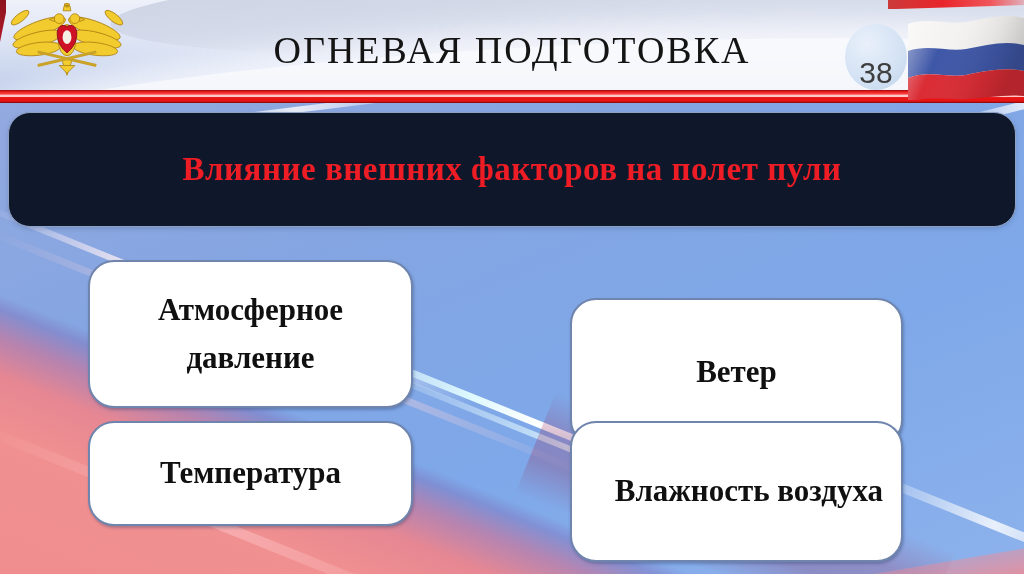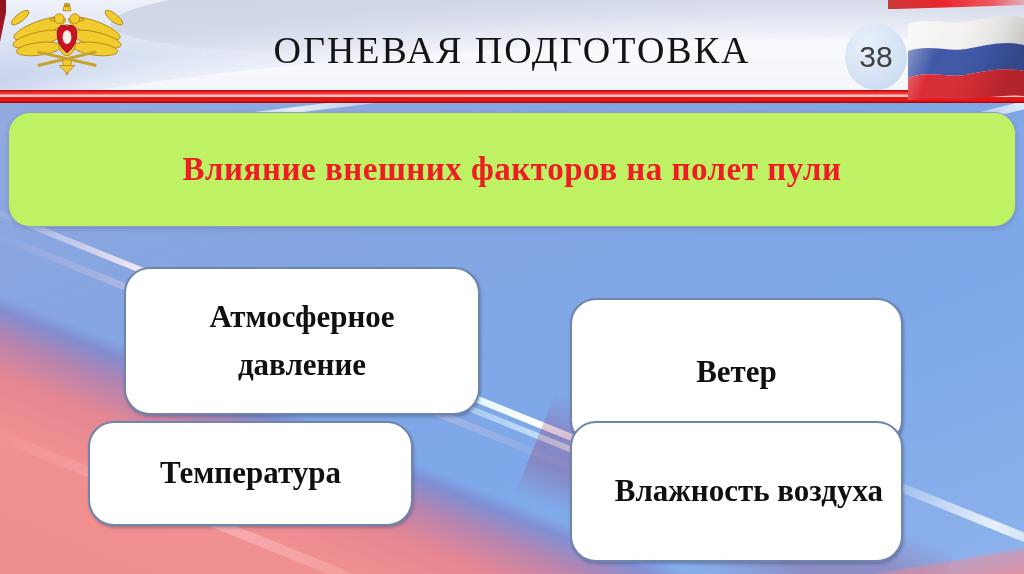--- a/index.html
+++ b/index.html
@@ -62,38 +62,38 @@
     transform:rotate(-7deg);
     background:linear-gradient(90deg,rgba(255,255,255,0),rgba(255,255,255,.8) 50%,rgba(255,255,255,0));}
   .streak-header2{position:absolute;left:925px;top:101px;width:200px;height:8px;z-index:2;
     transform:rotate(-14deg);
     background:linear-gradient(90deg,rgba(255,255,255,0),rgba(255,255,255,.85) 55%,rgba(255,255,255,0));}
 
   .emblem{position:absolute;left:8px;top:3px;width:118px;height:84px;z-index:4;}
   .header-title{position:absolute;left:0;top:30px;width:1024px;z-index:4;
     text-align:center;font-size:38px;line-height:1.1;letter-spacing:2px;color:#141414;}
   .slide-number{position:absolute;left:845px;top:24px;width:62px;height:66px;z-index:4;
-    border-radius:50%;display:flex;align-items:center;justify-content:center;
+    border-radius:50%;display:flex;align-items:flex-end;justify-content:center;
     background:radial-gradient(circle at 35% 30%,#e9f0fb,#cfdff2 70%,#c1d3ea);
     font-family:"Liberation Sans",sans-serif;font-size:30px;color:#3f3f3f;}
   .flag{position:absolute;left:908px;top:8px;width:116px;height:92px;z-index:4;}
 
   
   .subtitle-box{position:absolute;left:8px;top:112px;width:1006px;height:113px;z-index:4;
-    background:#bef264;border:1px solid #8da1c4;border-radius:22px;
+    background:#0f172a;border:1px solid #8da1c4;border-radius:22px;
     display:flex;align-items:center;justify-content:center;
     box-shadow:0 2px 4px rgba(60,80,120,.25);}
   .subtitle-text{font-size:33px;font-weight:bold;color:#ee1c25;text-align:center;letter-spacing:.5px;}
 
   .factor-box{position:absolute;z-index:4;background:#ffffff;border:2px solid #6f85ad;border-radius:26px;
     display:flex;align-items:center;justify-content:center;text-align:center;
     font-weight:bold;font-size:31px;line-height:1.55;color:#101010;
     padding:0 18px;box-sizing:border-box;
     box-shadow:1px 2px 3px rgba(40,60,100,.35);}
-  .factor-1{left:88px;top:267px;width:356px;height:148px;margin-left:36px;}
+  .factor-1{left:88px;top:260px;width:325px;height:148px;}
   .factor-2{left:570px;top:250px;width:333px;height:148px;margin-top:48px;}
   .factor-3{left:88px;top:421px;width:325px;height:105px;}
   .factor-4{left:570px;top:421px;width:333px;height:141px;justify-content:flex-end;}
 </style>
 </head>
 <body>
 
 <div class="slide">
 
   <div class="bg-base"></div>

